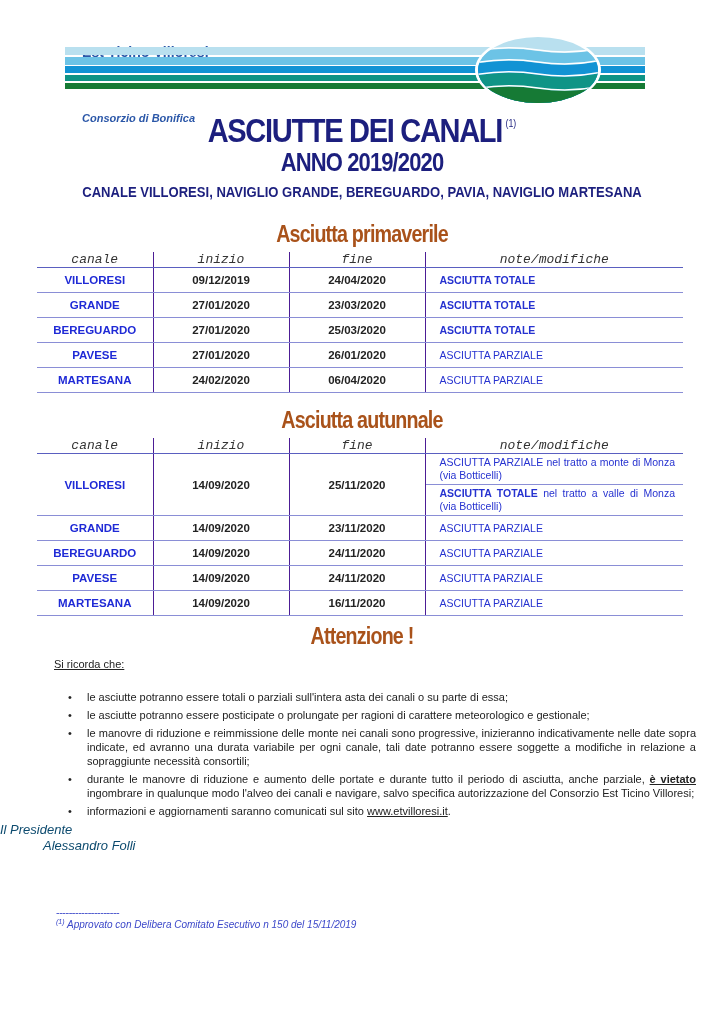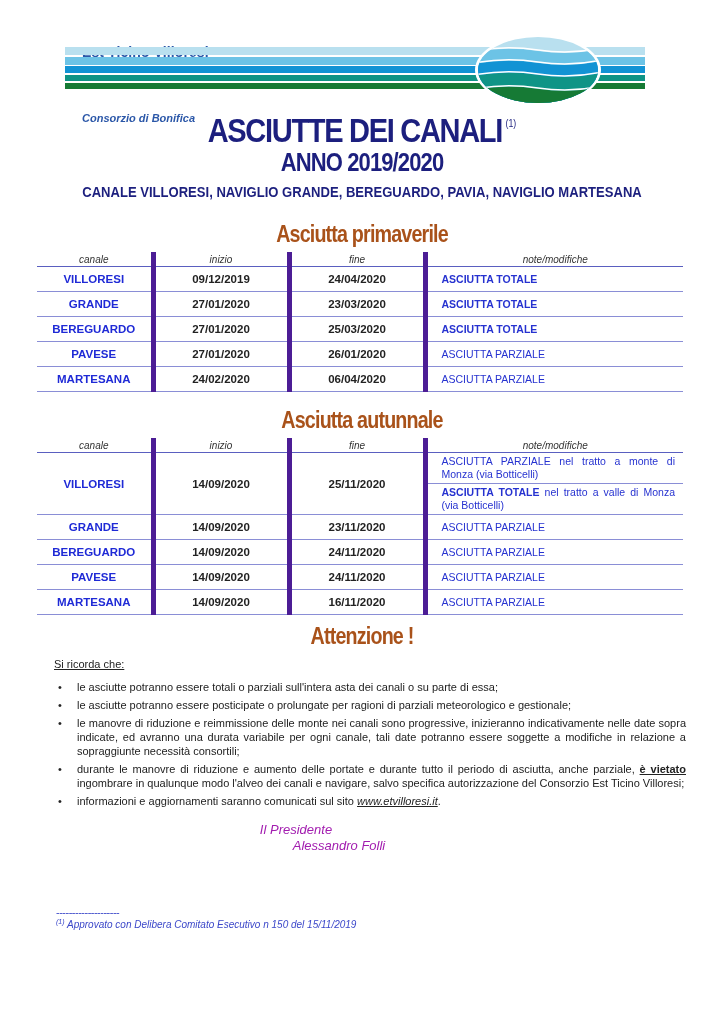--- a/index.html
+++ b/index.html
@@ -20,41 +20,41 @@
   
   .title-main { left:0; width:724px; top:112px; text-align:center; color:#1c1f7e; font-weight:bold; font-size:33px; letter-spacing:-1.5px; transform:scaleX(0.88); }
   .title-main sup { font-size:10px; letter-spacing:0; vertical-align:top; position:relative; top:6px; margin-left:4px; font-weight:normal; }
   .title-year { left:0; width:724px; top:148px; text-align:center; color:#1c1f7e; font-weight:bold; font-size:25px; letter-spacing:-1px; transform:scaleX(0.88); }
   .title-sub { left:0; width:724px; top:184px; text-align:center; color:#1c1f7e; font-weight:bold; font-size:14.5px; transform:scaleX(0.9); }
 
   .section-head { left:0; width:724px; text-align:center; color:#a9521a; font-weight:bold; font-size:24px; letter-spacing:-1px; transform:scaleX(0.82); }
 
   
   table.sched { position:absolute; left:37px; width:646px; border-collapse:collapse; table-layout:fixed; }
-  table.sched th { font-weight:normal; font-style:italic; font-size:10px; color:#333; height:14px; padding:0; border-bottom:1.5px solid #5a5fc0; }
+  table.sched th { font-weight:normal; font-style:italic; font-size:13px; color:#333; height:14px; padding:0; border-bottom:1.5px solid #5a5fc0;font-family:Liberation Mono, monospace; }
   table.sched td { height:24px; padding:0; font-size:11.5px; border-bottom:1.5px solid #8a8ed6; }
-  table.sched th + th, table.sched td + td { border-left:5px solid #4c1d95; }
+  table.sched th + th, table.sched td + td { border-left:1px solid #4c1d95; }
   .c-canale { width:116px; text-align:center; color:#1f2ad6; font-weight:bold; }
   .c-date { width:136px; text-align:center; font-weight:bold; color:#222; }
   .c-note { text-align:left; padding-left:14px !important; color:#2632d0; font-size:10.5px !important; }
   .c-note.bold { font-weight:bold; }
   .note-split { padding:0 !important; }
   .note-part { padding:2px 8px 2px 14px; font-size:10.5px; color:#2632d0; text-align:justify; text-align-last:left; line-height:13px; }
   .note-part + .note-part { border-top:1.5px solid #8a8ed6; }
   .note-part b { font-weight:bold; }
 
   
   .notice-intro { left:54px; top:658px; font-size:11px; text-decoration:underline; color:#222; }
-  ul.notice { position:absolute; left:50px; top:676px; width:632px; margin:4px; padding:0; list-style:none; }
+  ul.notice { position:absolute; left:50px; top:676px; width:632px; margin:14px; padding:0; list-style:none; }
   ul.notice li { position:relative; padding-left:23px; font-size:11px; line-height:14px; margin-bottom:4px; text-align:justify; color:#222; }
   ul.notice li::before { content:"•"; position:absolute; left:4px; top:0; font-size:11px; }
   .u-bold { font-weight:bold; text-decoration:underline; }
-  .u-link { text-decoration:underline;font-style:italic; }
-
-  .sign { left:0; width:592px; text-align:center; font-style:italic; font-size:13px; color:#a21caf; }
+  .u-link { text-decoration:underline; }
+
+  .sign { left:0; width:592px; font-style:italic; font-size:13px; color:#0c4a6e; }
   .foot-dash { left:56px; top:906px; font-size:11px; color:#3b47c9; letter-spacing:-0.5px; }
   .foot-note { left:56px; top:918px; font-size:10px; font-style:italic; color:#3b47c9; }
   .foot-note sup { font-size:7px; }
 </style>
 </head>
 <body>
 
 <div class="abs org-name">Est Ticino Villoresi</div>
 <div class="abs stripe s1"></div>
 <div class="abs stripe s2"></div>
@@ -186,21 +186,21 @@
       <td class="c-date">16/11/2020</td>
       <td class="c-note">ASCIUTTA PARZIALE</td>
     </tr>
   </tbody>
 </table>
 
 <div class="abs section-head" style="top:622px;">Attenzione !</div>
 <div class="abs notice-intro">Si ricorda che:</div>
 <ul class="notice">
   <li>le asciutte potranno essere totali o parziali sull'intera asta dei canali o su parte di essa;</li>
-  <li>le asciutte potranno essere posticipate o prolungate per ragioni di parziali meteorologico e gestionale;</li>
+  <li>le asciutte potranno essere posticipate o prolungate per ragioni di carattere meteorologico e gestionale;</li>
   <li>le manovre di riduzione e reimmissione delle monte nei canali sono progressive, inizieranno indicativamente nelle date sopra indicate, ed avranno una durata variabile per ogni canale, tali date potranno essere soggette a modifiche in relazione a sopraggiunte necessità consortili;</li>
   <li><span>durante le manovre di riduzione e aumento delle portate e durante tutto il periodo di asciutta, anche parziale, </span><span class="u-bold">è vietato</span><span> ingombrare in qualunque modo l'alveo dei canali e navigare, salvo specifica autorizzazione del Consorzio Est Ticino Villoresi;</span></li>
   <li><span>informazioni e aggiornamenti saranno comunicati sul sito </span><span class="u-link">www.etvilloresi.it</span><span>.</span></li>
 </ul>
 
 <div class="abs sign" style="top:822px;">Il Presidente</div>
 <div class="abs sign" style="top:838px;margin-left:43px;">Alessandro Folli</div>
 
 <div class="abs foot-dash">--------------------</div>
 <div class="abs foot-note"><sup>(1)</sup><span> Approvato con Delibera Comitato Esecutivo n 150 del 15/11/2019</span></div>

